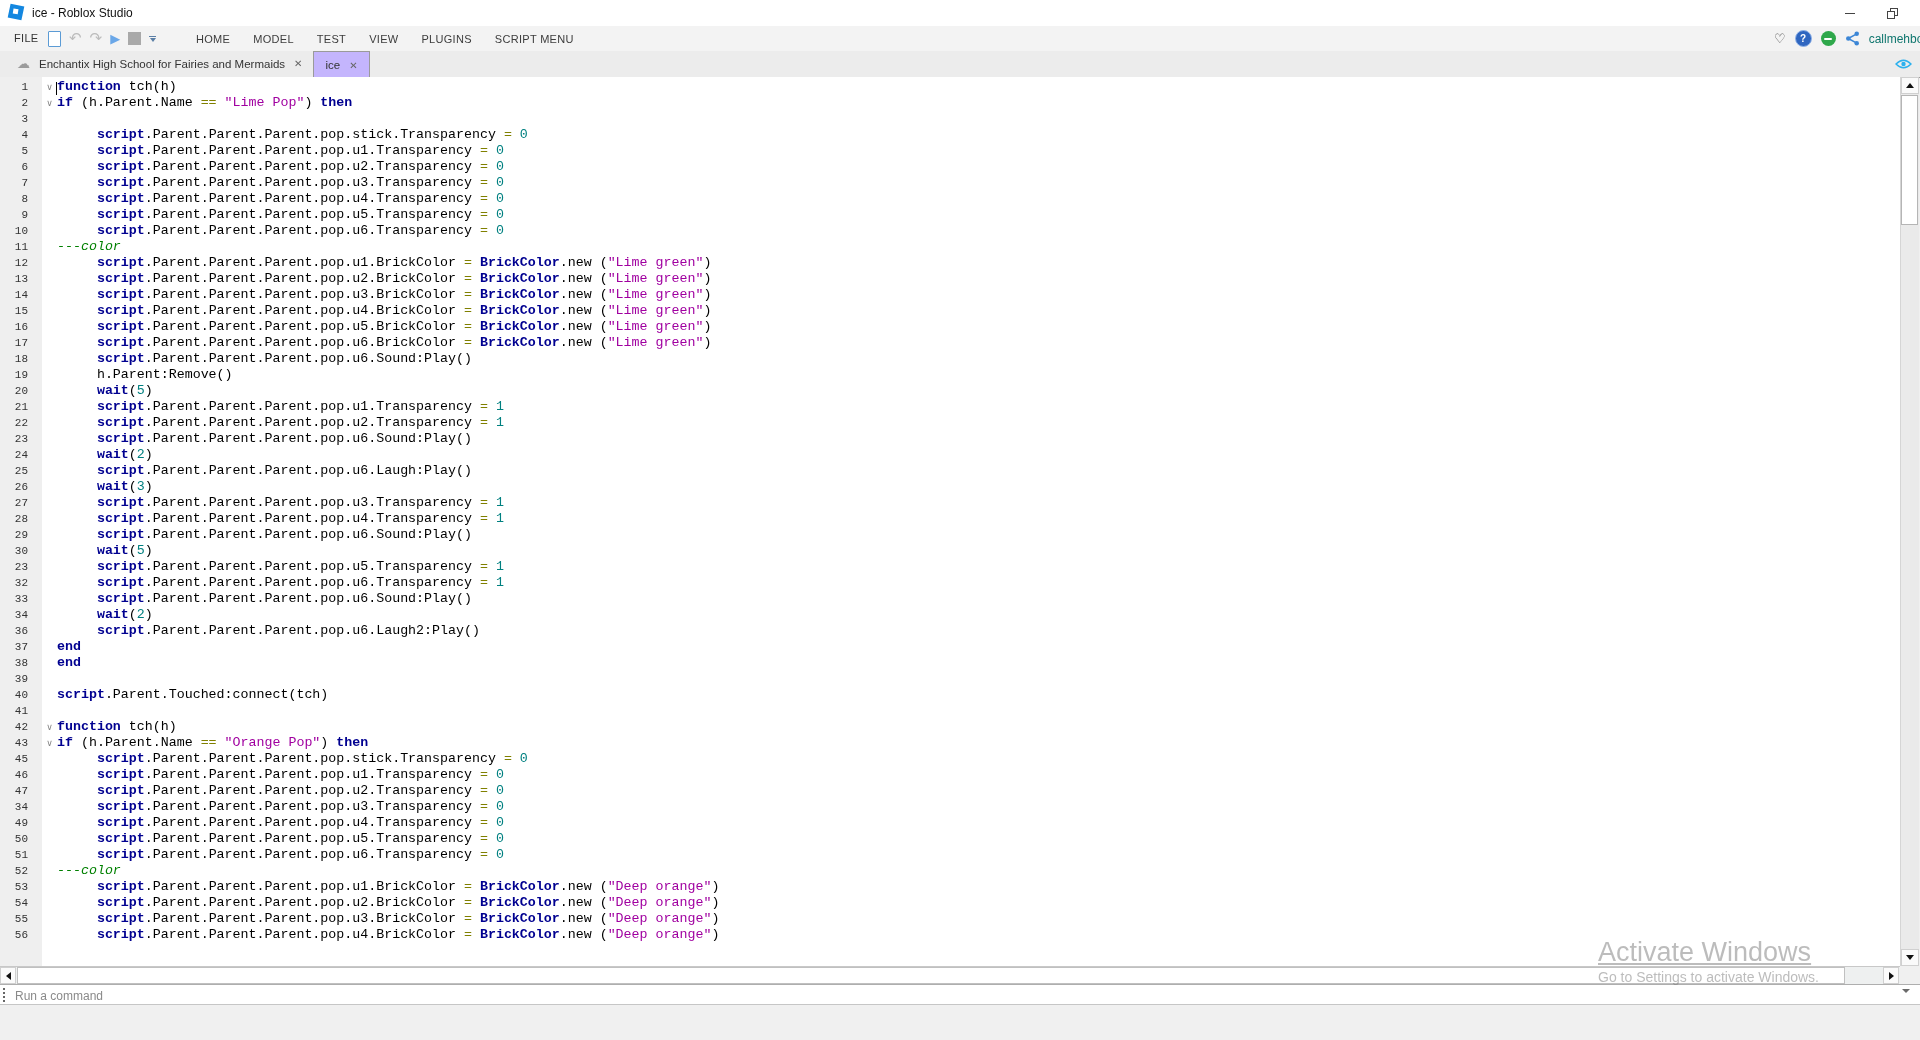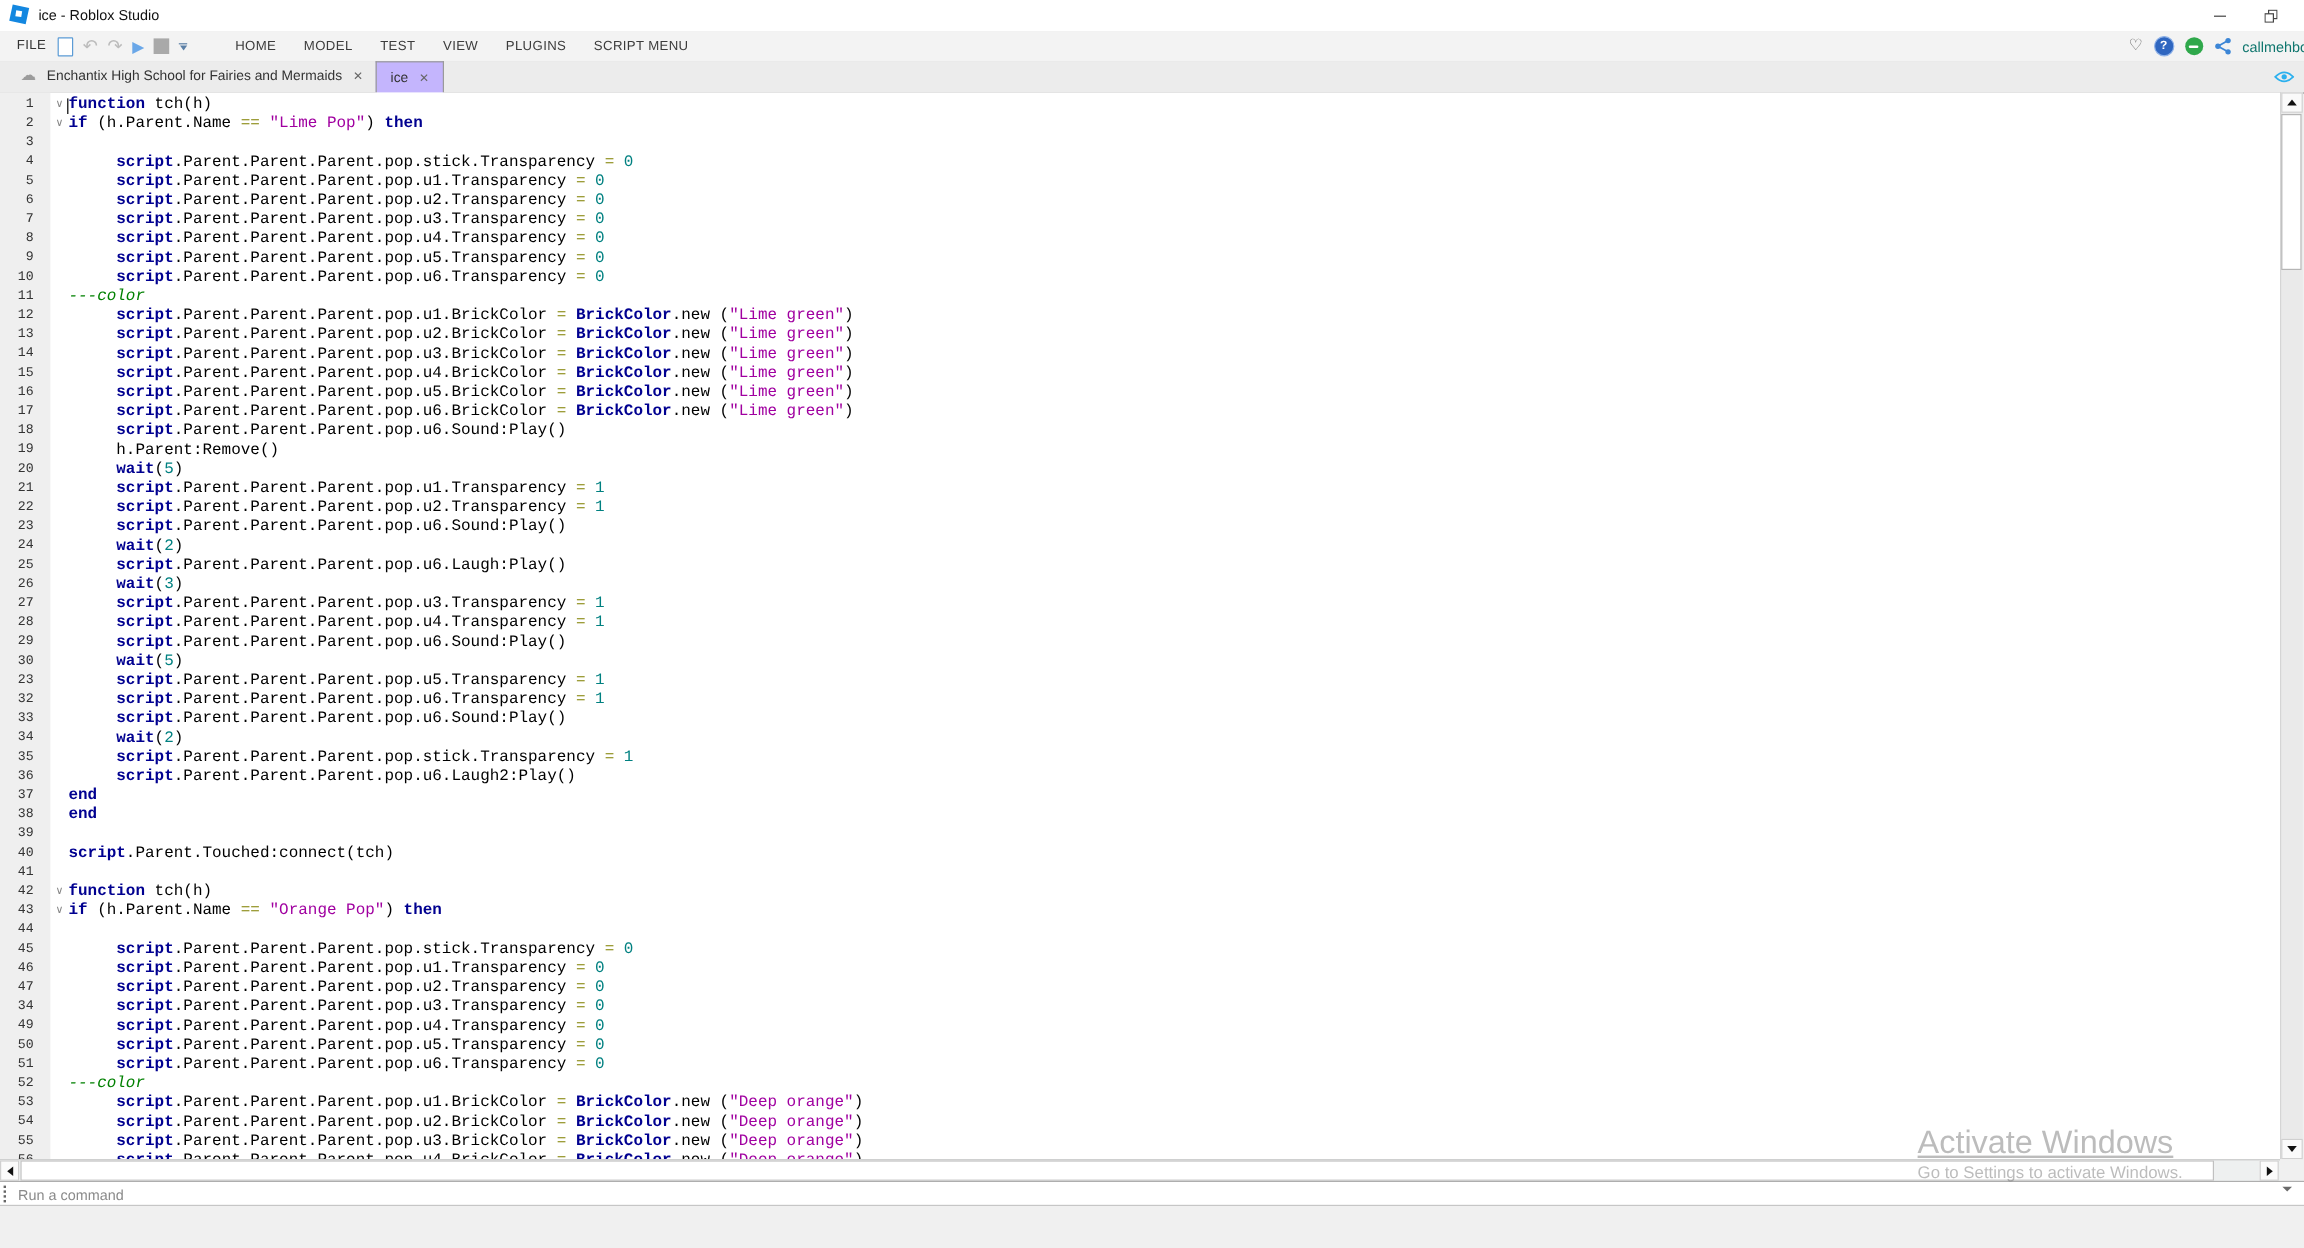--- a/index.html
+++ b/index.html
@@ -214,30 +214,28 @@
         <div class="line"><span class="num">25</span><span class="codetext"><span class="tok-p">     </span><span class="tok-k">script</span><span class="tok-p">.Parent.Parent.Parent.pop.u6.Laugh:Play()</span></span></div>
         <div class="line"><span class="num">26</span><span class="codetext"><span class="tok-p">     </span><span class="tok-k">wait</span><span class="tok-p">(</span><span class="tok-n">3</span><span class="tok-p">)</span></span></div>
         <div class="line"><span class="num">27</span><span class="codetext"><span class="tok-p">     </span><span class="tok-k">script</span><span class="tok-p">.Parent.Parent.Parent.pop.u3.Transparency </span><span class="tok-o">=</span><span class="tok-p"> </span><span class="tok-n">1</span></span></div>
         <div class="line"><span class="num">28</span><span class="codetext"><span class="tok-p">     </span><span class="tok-k">script</span><span class="tok-p">.Parent.Parent.Parent.pop.u4.Transparency </span><span class="tok-o">=</span><span class="tok-p"> </span><span class="tok-n">1</span></span></div>
         <div class="line"><span class="num">29</span><span class="codetext"><span class="tok-p">     </span><span class="tok-k">script</span><span class="tok-p">.Parent.Parent.Parent.pop.u6.Sound:Play()</span></span></div>
         <div class="line"><span class="num">30</span><span class="codetext"><span class="tok-p">     </span><span class="tok-k">wait</span><span class="tok-p">(</span><span class="tok-n">5</span><span class="tok-p">)</span></span></div>
         <div class="line"><span class="num">23</span><span class="codetext"><span class="tok-p">     </span><span class="tok-k">script</span><span class="tok-p">.Parent.Parent.Parent.pop.u5.Transparency </span><span class="tok-o">=</span><span class="tok-p"> </span><span class="tok-n">1</span></span></div>
         <div class="line"><span class="num">32</span><span class="codetext"><span class="tok-p">     </span><span class="tok-k">script</span><span class="tok-p">.Parent.Parent.Parent.pop.u6.Transparency </span><span class="tok-o">=</span><span class="tok-p"> </span><span class="tok-n">1</span></span></div>
         <div class="line"><span class="num">33</span><span class="codetext"><span class="tok-p">     </span><span class="tok-k">script</span><span class="tok-p">.Parent.Parent.Parent.pop.u6.Sound:Play()</span></span></div>
         <div class="line"><span class="num">34</span><span class="codetext"><span class="tok-p">     </span><span class="tok-k">wait</span><span class="tok-p">(</span><span class="tok-n">2</span><span class="tok-p">)</span></span></div>
-        <div class="line"><span class="num">35</span><span class="codetext"><span class="tok-p">     </span><span class="tok-k">script</span><span class="tok-p">.Parent.Parent.Parent.pop.stick.Transparency </span><span class="tok-o">=</span><span class="tok-p"> </span><span class="tok-n">1</span></span></div>
         <div class="line"><span class="num">36</span><span class="codetext"><span class="tok-p">     </span><span class="tok-k">script</span><span class="tok-p">.Parent.Parent.Parent.pop.u6.Laugh2:Play()</span></span></div>
         <div class="line"><span class="num">37</span><span class="codetext"><span class="tok-k">end</span></span></div>
         <div class="line"><span class="num">38</span><span class="codetext"><span class="tok-k">end</span></span></div>
         <div class="line"><span class="num">39</span><span class="codetext"></span></div>
         <div class="line"><span class="num">40</span><span class="codetext"><span class="tok-k">script</span><span class="tok-p">.Parent.Touched:connect(tch)</span></span></div>
         <div class="line"><span class="num">41</span><span class="codetext"></span></div>
         <div class="line"><span class="num">42</span><span class="fold">∨</span><span class="codetext"><span class="tok-k">function</span><span class="tok-p"> tch(h)</span></span></div>
         <div class="line"><span class="num">43</span><span class="fold">∨</span><span class="codetext"><span class="tok-k">if</span><span class="tok-p"> (h.Parent.Name </span><span class="tok-o">==</span><span class="tok-p"> </span><span class="tok-s">"Orange Pop"</span><span class="tok-p">) </span><span class="tok-k">then</span></span></div>
-        <div class="line"><span class="num">44</span><span class="codetext"></span></div>
         <div class="line"><span class="num">45</span><span class="codetext"><span class="tok-p">     </span><span class="tok-k">script</span><span class="tok-p">.Parent.Parent.Parent.pop.stick.Transparency </span><span class="tok-o">=</span><span class="tok-p"> </span><span class="tok-n">0</span></span></div>
         <div class="line"><span class="num">46</span><span class="codetext"><span class="tok-p">     </span><span class="tok-k">script</span><span class="tok-p">.Parent.Parent.Parent.pop.u1.Transparency </span><span class="tok-o">=</span><span class="tok-p"> </span><span class="tok-n">0</span></span></div>
         <div class="line"><span class="num">47</span><span class="codetext"><span class="tok-p">     </span><span class="tok-k">script</span><span class="tok-p">.Parent.Parent.Parent.pop.u2.Transparency </span><span class="tok-o">=</span><span class="tok-p"> </span><span class="tok-n">0</span></span></div>
         <div class="line"><span class="num">34</span><span class="codetext"><span class="tok-p">     </span><span class="tok-k">script</span><span class="tok-p">.Parent.Parent.Parent.pop.u3.Transparency </span><span class="tok-o">=</span><span class="tok-p"> </span><span class="tok-n">0</span></span></div>
         <div class="line"><span class="num">49</span><span class="codetext"><span class="tok-p">     </span><span class="tok-k">script</span><span class="tok-p">.Parent.Parent.Parent.pop.u4.Transparency </span><span class="tok-o">=</span><span class="tok-p"> </span><span class="tok-n">0</span></span></div>
         <div class="line"><span class="num">50</span><span class="codetext"><span class="tok-p">     </span><span class="tok-k">script</span><span class="tok-p">.Parent.Parent.Parent.pop.u5.Transparency </span><span class="tok-o">=</span><span class="tok-p"> </span><span class="tok-n">0</span></span></div>
         <div class="line"><span class="num">51</span><span class="codetext"><span class="tok-p">     </span><span class="tok-k">script</span><span class="tok-p">.Parent.Parent.Parent.pop.u6.Transparency </span><span class="tok-o">=</span><span class="tok-p"> </span><span class="tok-n">0</span></span></div>
         <div class="line"><span class="num">52</span><span class="codetext"><span class="tok-c">---color</span></span></div>
         <div class="line"><span class="num">53</span><span class="codetext"><span class="tok-p">     </span><span class="tok-k">script</span><span class="tok-p">.Parent.Parent.Parent.pop.u1.BrickColor </span><span class="tok-o">=</span><span class="tok-p"> </span><span class="tok-k">BrickColor</span><span class="tok-p">.new (</span><span class="tok-s">"Deep orange"</span><span class="tok-p">)</span></span></div>
         <div class="line"><span class="num">54</span><span class="codetext"><span class="tok-p">     </span><span class="tok-k">script</span><span class="tok-p">.Parent.Parent.Parent.pop.u2.BrickColor </span><span class="tok-o">=</span><span class="tok-p"> </span><span class="tok-k">BrickColor</span><span class="tok-p">.new (</span><span class="tok-s">"Deep orange"</span><span class="tok-p">)</span></span></div>

